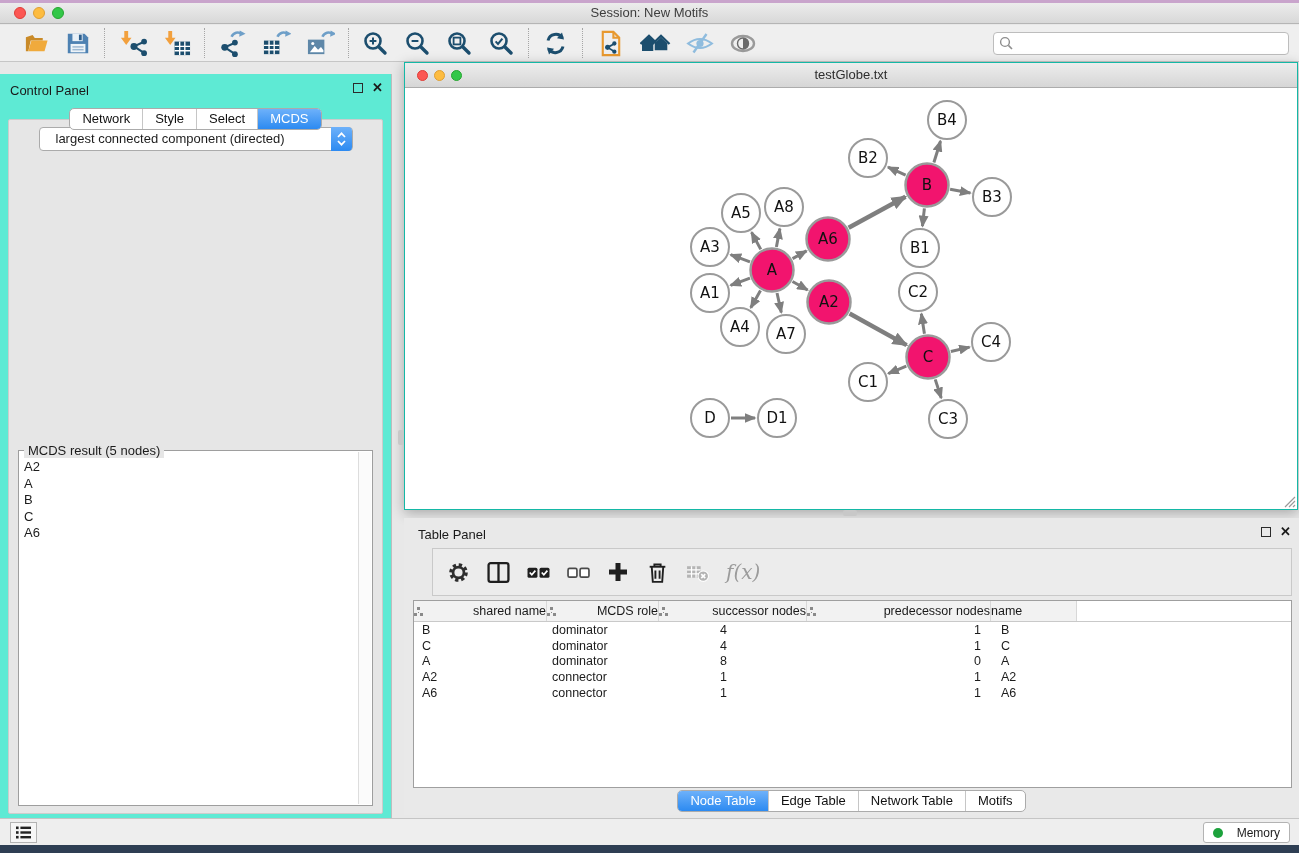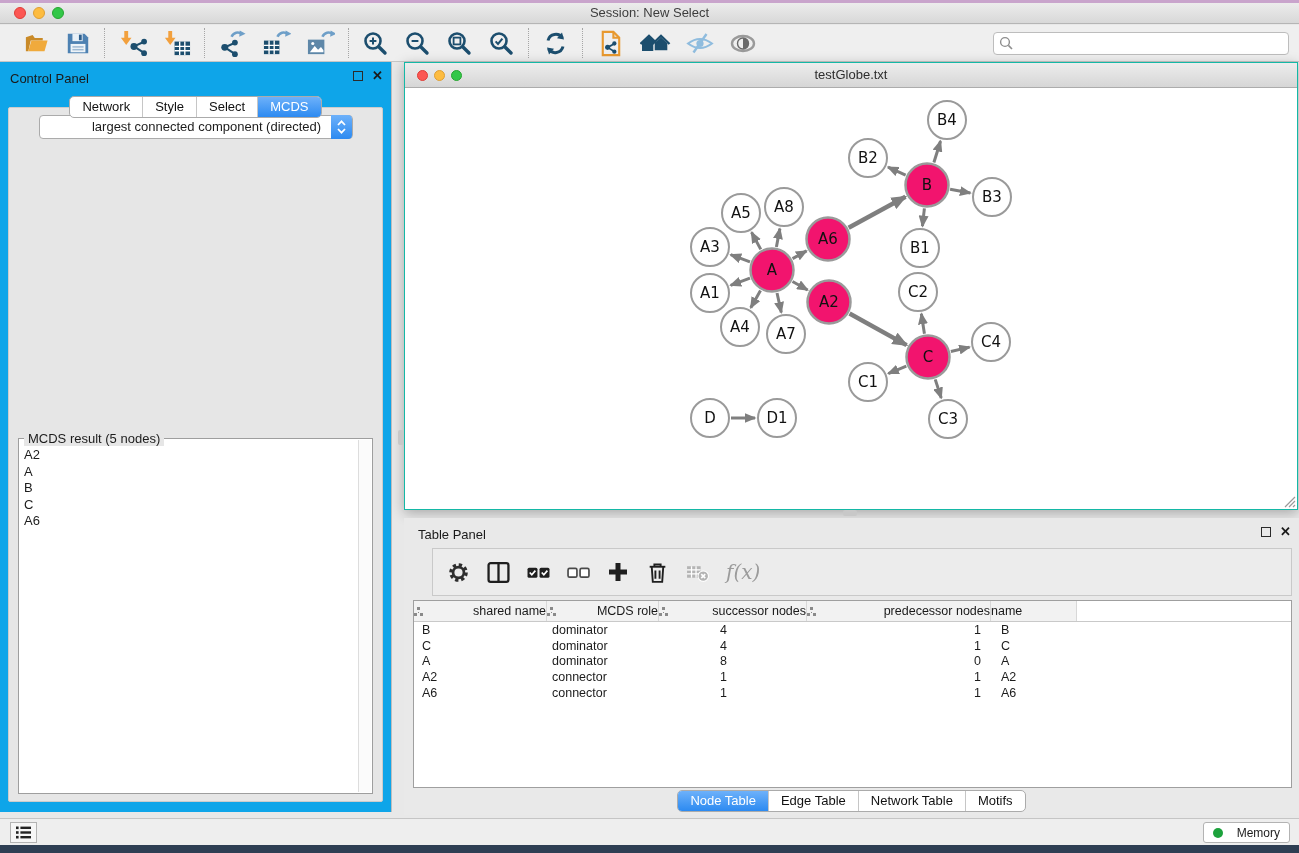--- a/index.html
+++ b/index.html
@@ -39,22 +39,22 @@
   .search-wrap { position:absolute; right:10px; top:7px; width:296px; height:23px; }
   .search-wrap input {
     width:100%; height:100%; border:1px solid #BDBDBD; border-radius:4px;
     background:#fff; padding:0 6px 0 26px; font-size:13px; outline:none;
     font-family:"Liberation Sans",sans-serif;
   }
   .search-wrap svg { position:absolute; left:6px; top:4px; }
 
   
   .control-panel {
-    position:absolute; left:0; top:62px; width:392px; height:750px;
-    background:#0ea5e9; border-right:1px solid #BDBDBD;
+    position:absolute; left:0; top:74px; width:392px; height:750px;
+    background:#5eead4; border-right:1px solid #BDBDBD;
   }
   .panel-header { position:relative; height:32px; }
   .panel-header .ph-title { position:absolute; left:10px; top:9px; font-size:13px; color:#1a1a1a; }
   .ph-icons { position:absolute; right:8px; top:9px; display:flex; gap:9px; align-items:center; }
   .ico-float { width:10px; height:10px; border:1.6px solid #2b2b2b; display:inline-block; }
   .ico-close { font-size:13px; font-weight:bold; color:#1a1a1a; line-height:10px; }
   .ico-close::before { content:"\2715"; }
 
   .seg { display:inline-flex; background:#fff; border:1px solid #ABABAB; border-radius:5px; overflow:hidden; }
   .seg .tab { padding:2px 12px 3px; font-size:13px; color:#111; border-left:1px solid #C6C6C6; cursor:pointer; white-space:nowrap; }
@@ -64,21 +64,21 @@
 
   .cp-inset {
     position:absolute; top:45px; left:8px; right:8px; bottom:10px;
     background:#E6E6E6; border:1px solid #CCCCCC; border-radius:2px;
   }
   .crit-label { text-align:center; margin-top:29px; font-size:13px; }
   .dropdown {
     position:relative; margin:7px auto 0; width:314px; height:24px;
     background:#fff; border:1px solid #ABABAB; border-radius:4px;
   }
-  .dropdown .dd-text { line-height:22px; padding-left:22px; font-size:13px;text-align:center; }
+  .dropdown .dd-text { line-height:22px; padding-left:16px; font-size:13px; }
   .dd-cap {
     position:absolute; right:0; top:-1px; bottom:-1px; width:21px;
     background:linear-gradient(#6DB1FA,#2C8AF1);
     border-radius:0 4px 4px 0; display:flex; align-items:center; justify-content:center;
   }
   .btn-row { margin-top:10px; display:flex; justify-content:center; gap:15px; }
   .btn {
     background:#fff; border:1px solid #B3B3B3; border-radius:4px;
     padding:3px 14px; font-size:13px; cursor:pointer; font-family:"Liberation Sans",sans-serif;
   }
@@ -164,21 +164,21 @@
 </head>
 <body>
 
 <div class="desktop-top"></div>
 <div class="desktop-bottom"></div>
 
 <div class="titlebar">
   <span class="tl red" style="left:14px"></span>
   <span class="tl yellow" style="left:33px"></span>
   <span class="tl green" style="left:52px"></span>
-  <div class="title">Session: New Select</div>
+  <div class="title">Session: New Motifs</div>
 </div>
 
 <div class="toolbar">
   <div class="tgroup">
     <svg class="ticon" width="27" height="27" viewBox="0 0 28 28">
       <path d="M3 22 V7.5 L10 5.3 L12.2 8.3 H20.5 V11 H8 L5.5 22 Z" fill="#C98A28"></path>
       <path d="M5.5 22 L8.7 11 H25.5 L22.3 22 Z" fill="#F0AA3C"></path>
     </svg>
     <svg class="ticon" width="26" height="26" viewBox="0 0 28 28">
       <path d="M3 4 h18 l4 4 v17 H3 Z" fill="#4D81B2"></path>

